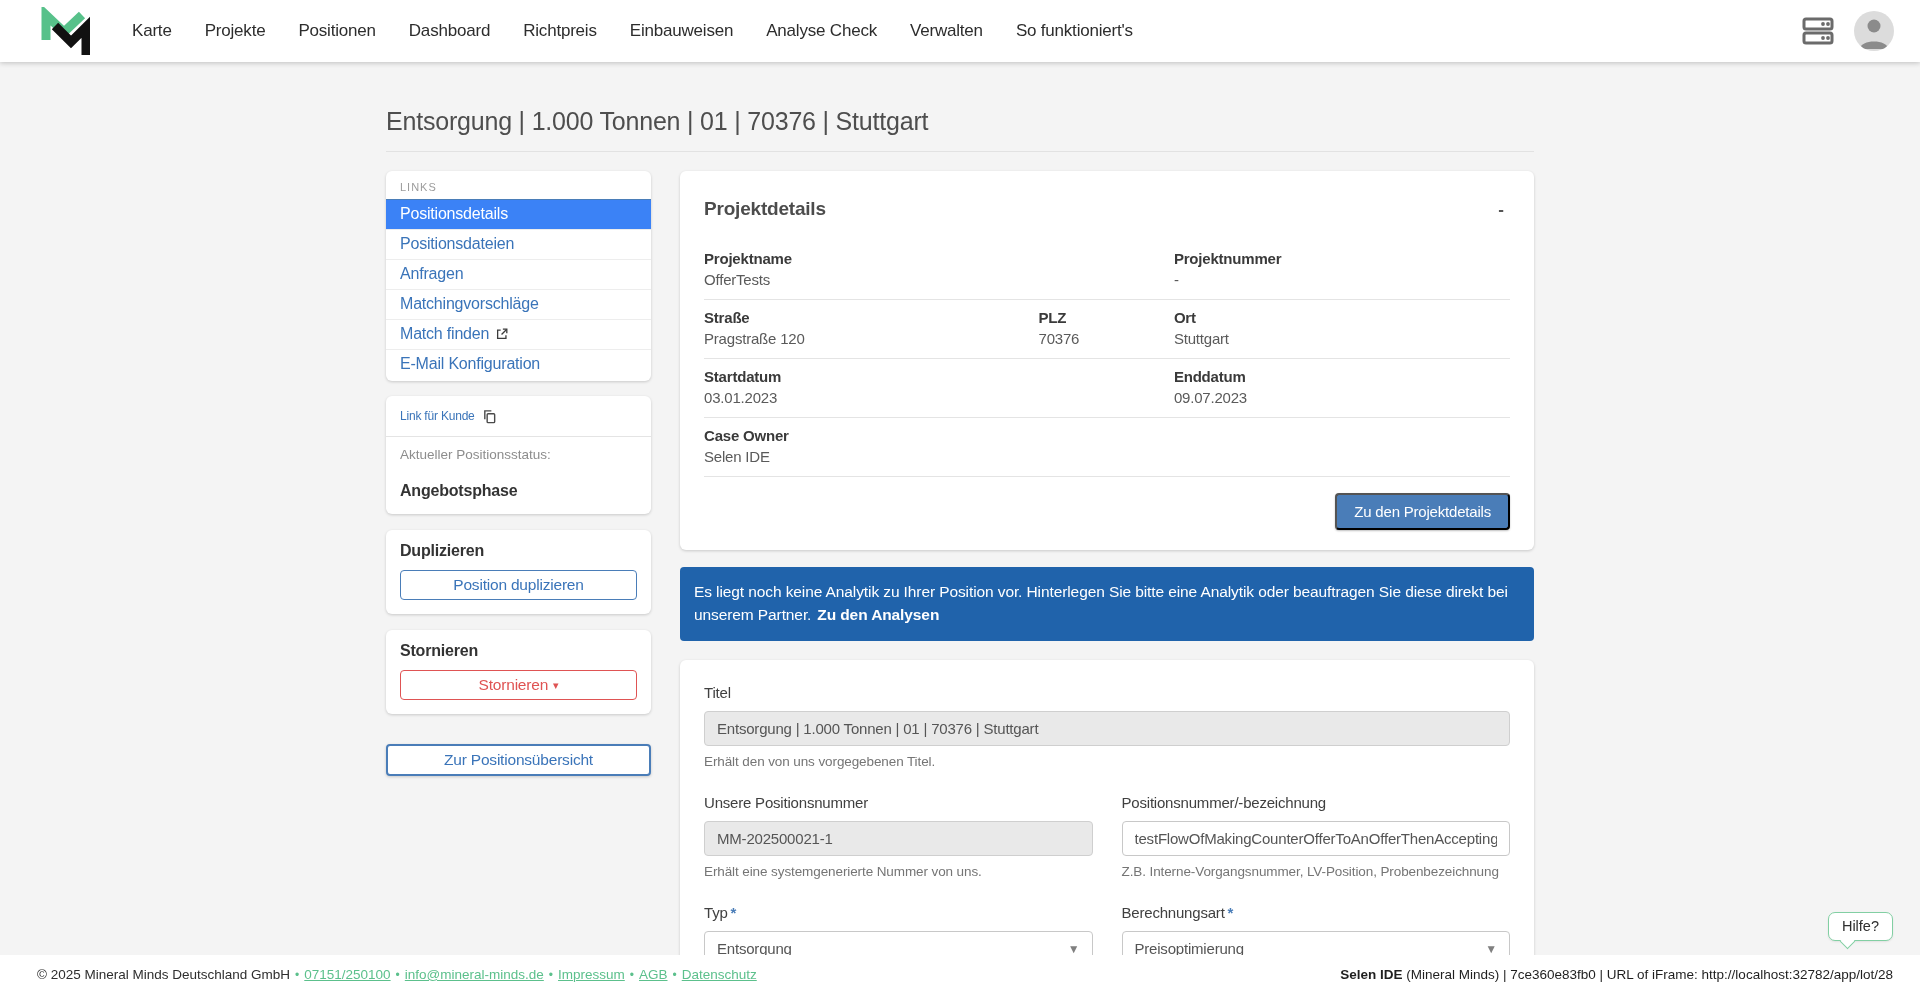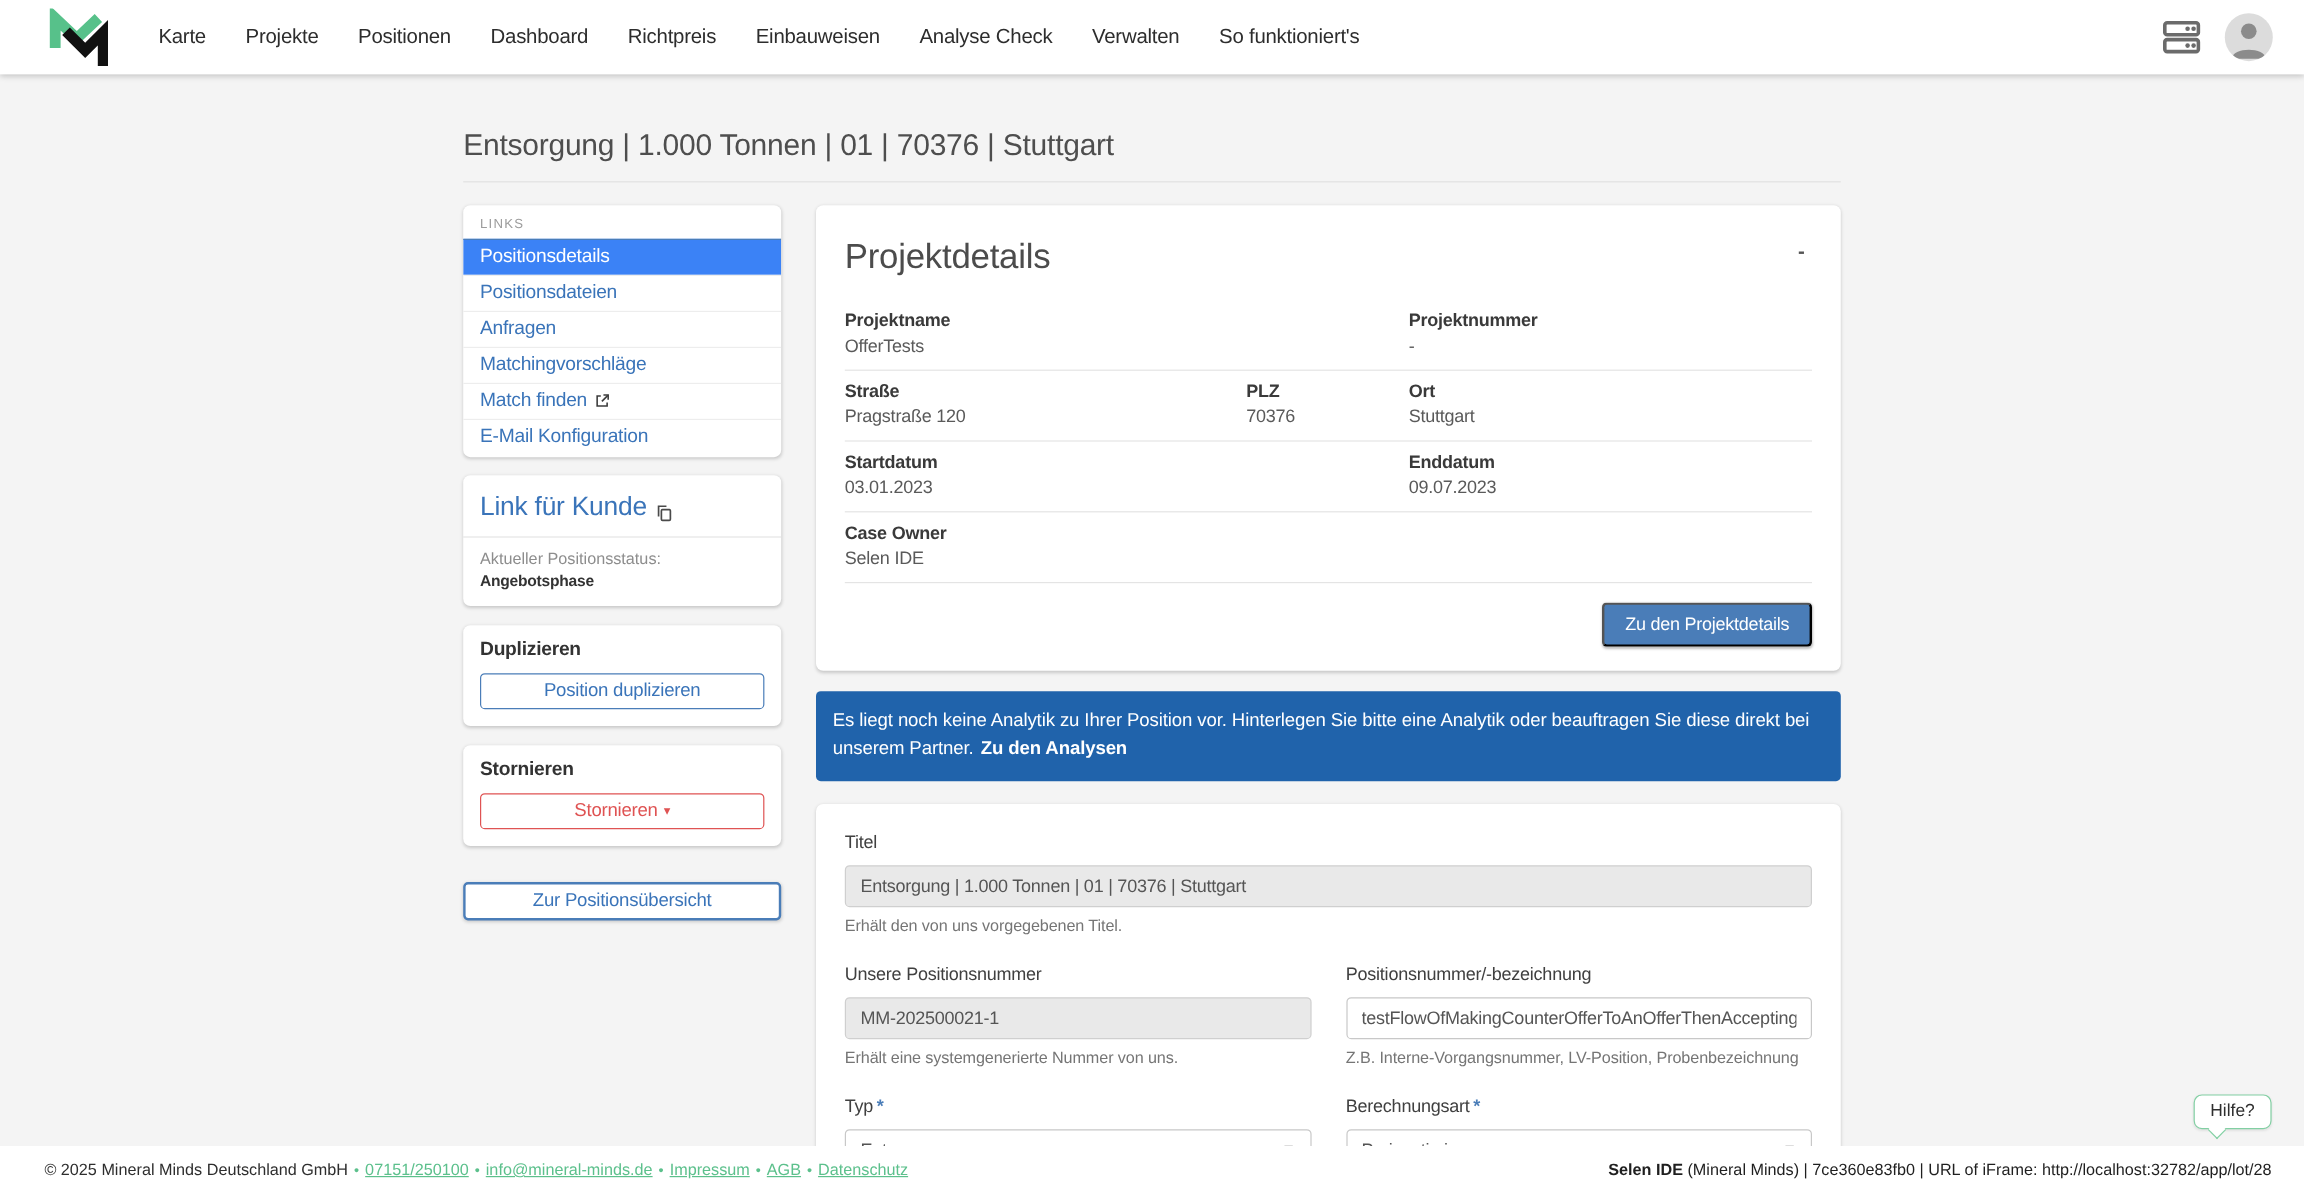--- a/index.html
+++ b/index.html
@@ -34,38 +34,38 @@
   .columns { display:flex; gap:29px; margin-top:19px; align-items:flex-start; }
 
   
   .sidebar { width:265px; flex:none; }
   .card { background:#fff; border-radius:6px; box-shadow:0 1px 3px rgba(0,0,0,.18); }
   .links-card { padding:0 0 2px; overflow:hidden; margin-bottom:15px; }
   .links-head { font-size:11px; letter-spacing:1px; color:#9c9c9c; padding:10px 14px 6px; }
   .link-item { display:flex; align-items:center; gap:6px; font-size:16px; font-weight:500; color:#3a74b9; padding:5px 14px 6px; border-top:1px solid #ededed; cursor:pointer; letter-spacing:-0.2px; }
   .link-item.active { background:#3b82f6; color:#fff; border-top-color:#4a7db8; }
   .kunde-card { padding:13px 14px 14px; margin-bottom:16px; }
-  .kunde-link { display:flex; align-items:flex-end; gap:7px; color:#3a74b9; font-size:22px; font-weight:500; cursor:pointer; letter-spacing:-0.2px; }
+  .kunde-link { display:flex; align-items:flex-start; gap:7px; color:#3a74b9; font-size:12px; font-weight:500; cursor:pointer; letter-spacing:-0.2px; }
   .kunde-rule { border:none; border-top:1px solid #e4e4e4; margin:12px -14px 10px; }
   .status-label { font-size:13.5px; color:#8d8d8d; }
-  .status-value { font-size:13px; font-weight:700; color:#333; margin-top:3px; letter-spacing:-0.2px; }
+  .status-value { font-size:16px; font-weight:700; color:#333; margin-top:20px; letter-spacing:-0.2px; }
   .action-card { padding:12px 14px 14px; margin-bottom:16px; }
   .action-card.storno { margin-bottom:30px; }
   .action-head { font-size:16px; font-weight:700; color:#333; letter-spacing:-0.2px; }
   .btn { display:flex; align-items:center; justify-content:center; border-radius:4px; cursor:pointer; font-family:inherit; letter-spacing:-0.2px; }
   .btn-outline-blue { border:1.7px solid #4a7db8; color:#3a74b9; background:#fff; font-size:15.5px; height:30px; width:100%; margin-top:10px; }
   .btn-outline-red { border:1.7px solid #df5353; color:#df5353; background:#fff; font-size:15.5px; height:30px; width:100%; margin-top:10px; gap:5px; }
   .btn-overview { border:2px solid #4a7db8; color:#3a74b9; background:#fff; font-size:15.5px; height:32px; width:100%; }
   .caret { font-size:11px; line-height:1; }
 
   
   .main { flex:1; min-width:0; }
   .pd-card { padding:27px 24px 18px; }
   .pd-head { display:flex; justify-content:space-between; align-items:flex-start; }
-  .pd-title { font-size:29px; color:#4c4c4c; font-weight:400; letter-spacing:-0.2px; }
+  .pd-title { font-size:19px; color:#4c4c4c; font-weight:700; letter-spacing:-0.2px; }
   .collapse-btn { font-size:17px; font-weight:700; color:#555; cursor:pointer; padding:0 6px; line-height:1.4; }
   .pd-table { margin-top:26px; }
   .pd-row { display:flex; padding:9px 0 11px; border-bottom:1px solid #e4e4e4; }
   .pd-row:first-child { padding-top:2px; }
   .col-a { width:41.5%; }
   .col-b { width:16.8%; }
   .col-c { flex:1; }
   .f-label { font-size:15px; font-weight:700; color:#3a3a3a; letter-spacing:-0.2px; }
   .f-value { font-size:15px; color:#5a5a5a; margin-top:4px; letter-spacing:-0.2px; }
   .pd-actions { display:flex; justify-content:flex-end; padding:16px 0 2px; }

